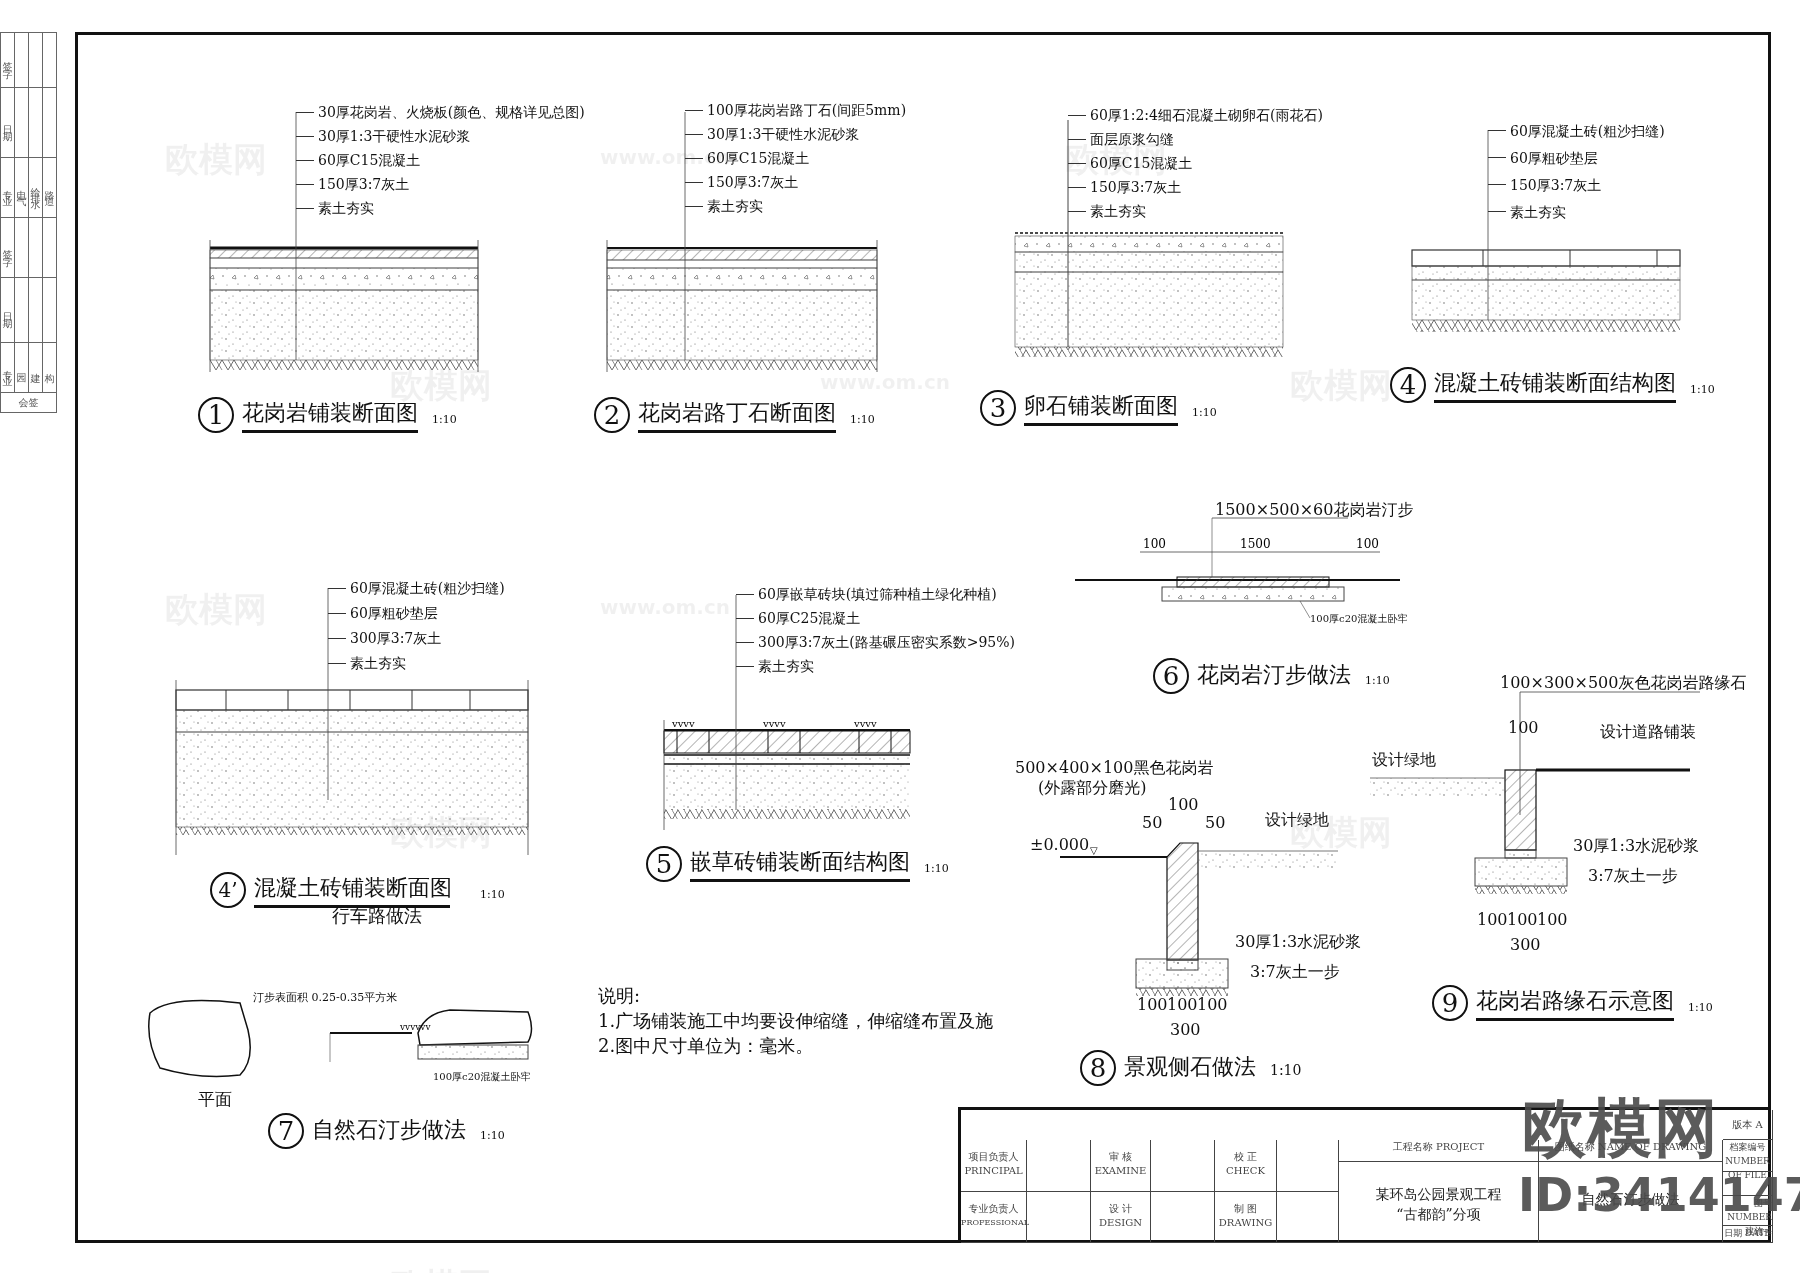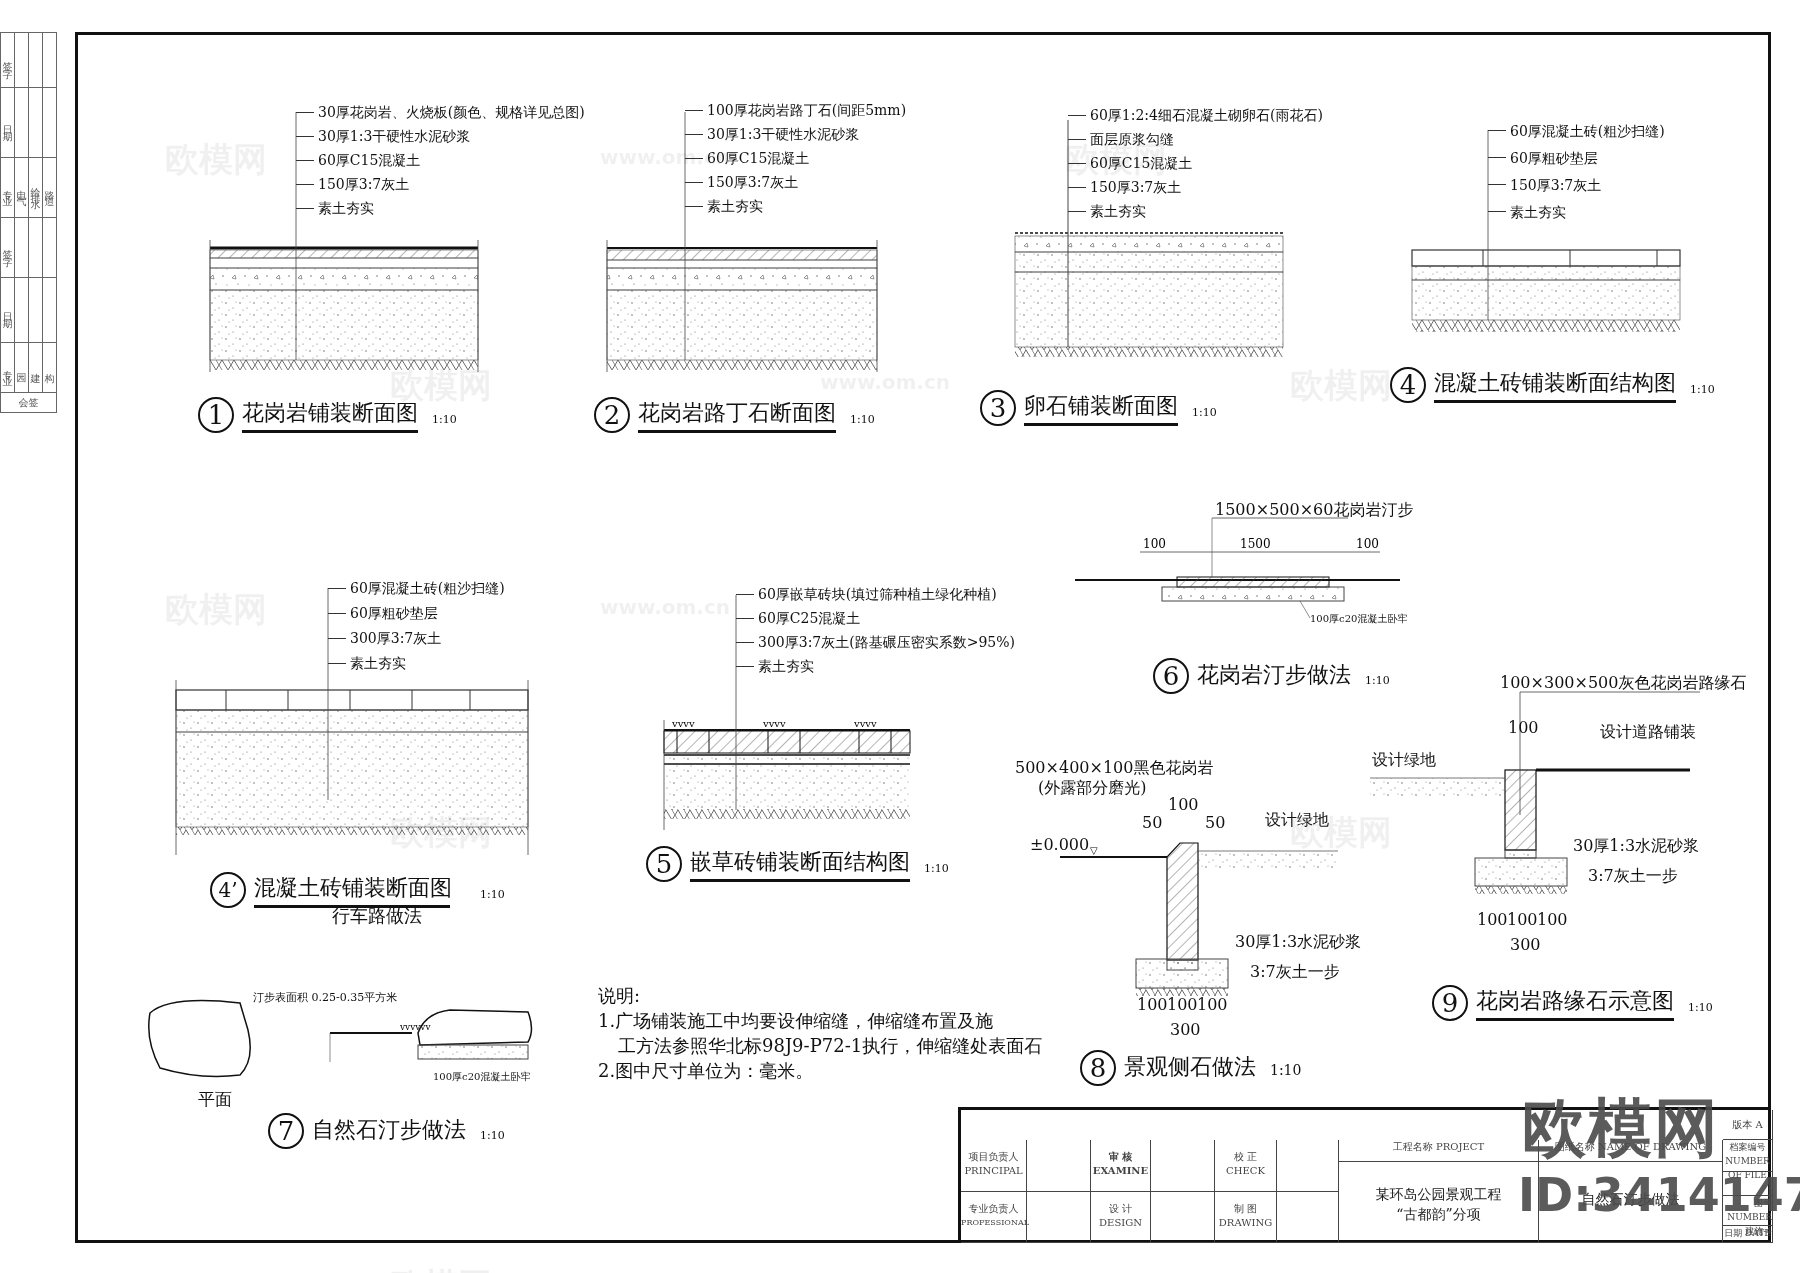--- a/index.html
+++ b/index.html
@@ -363,31 +363,30 @@
 <div class="lbl dim" style="left:1510px;top:935px;">300</div>
 <div class="title-group" style="left:1432px;top:985px;">
   <div class="circ">9</div>
   <div class="ttl">花岗岩路缘石示意图</div>
   <div class="scale">1:10</div>
 </div>
 
 <div class="notes">
   <div>说明:</div>
   <div>1.广场铺装施工中均要设伸缩缝，伸缩缝布置及施</div>
-  <div class="indent">工方法参照华北标98J9-P72-1执行，伸缩缝处表面石</div>
   <div>2.图中尺寸单位为：毫米。</div>
 </div>
 
 <div class="tb">
   <div class="cell" style="left:0;top:30px;width:66px;height:52px;padding-top:10px;">
       <div>项目负责人</div>
       <div>PRINCIPAL</div>
     </div>
   <div class="cell" style="left:66px;top:30px;width:64px;height:52px;"></div>
-  <div class="cell" style="left:130px;top:30px;width:60px;height:52px;padding-top:10px;font-weight:bold;">
+  <div class="cell" style="left:130px;top:30px;width:60px;height:52px;padding-top:10px;">
       <div>审  核</div>
       <div>EXAMINE</div>
     </div>
   <div class="cell" style="left:190px;top:30px;width:64px;height:52px;"></div>
   <div class="cell" style="left:254px;top:30px;width:62px;height:52px;padding-top:10px;">
       <div>校  正</div>
       <div>CHECK</div>
     </div>
   <div class="cell" style="left:316px;top:30px;width:62px;height:52px;"></div>
   <div class="cell" style="left:0;top:82px;width:66px;height:51px;padding-top:10px;">

